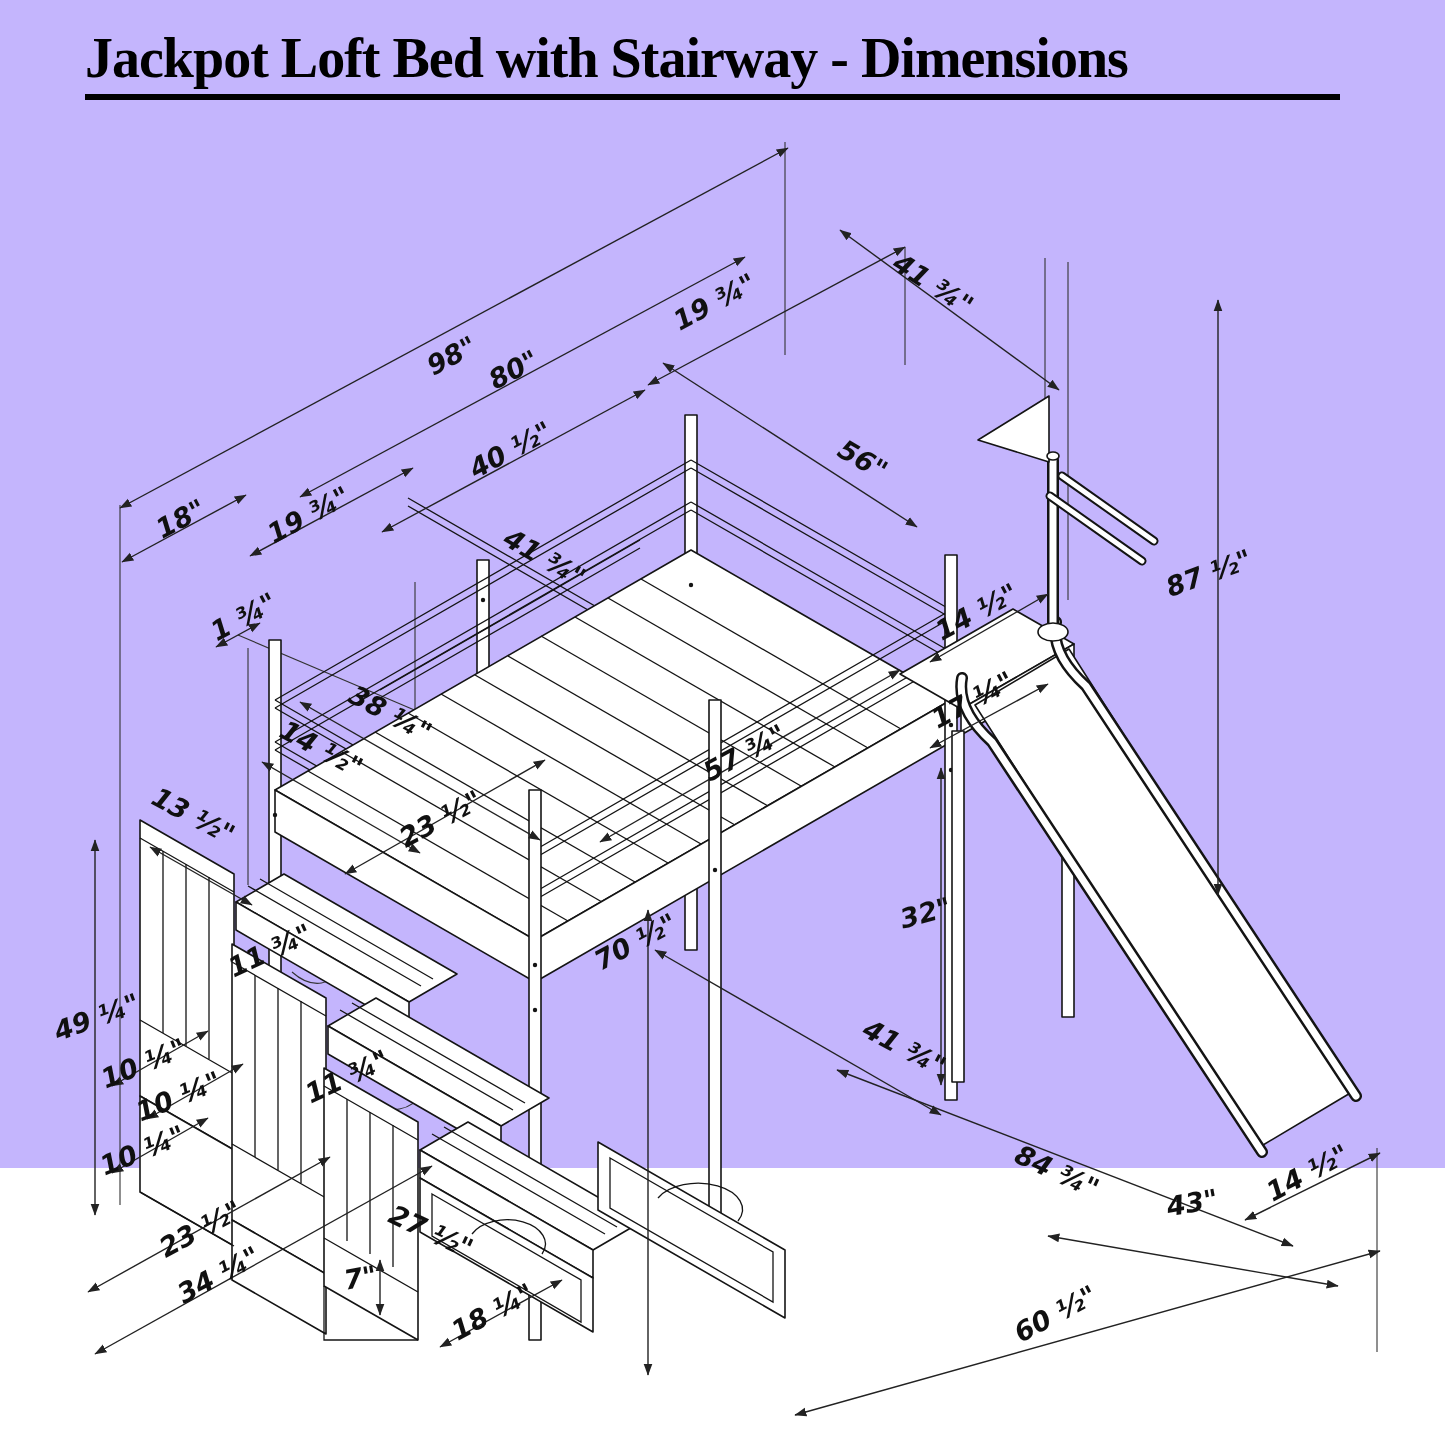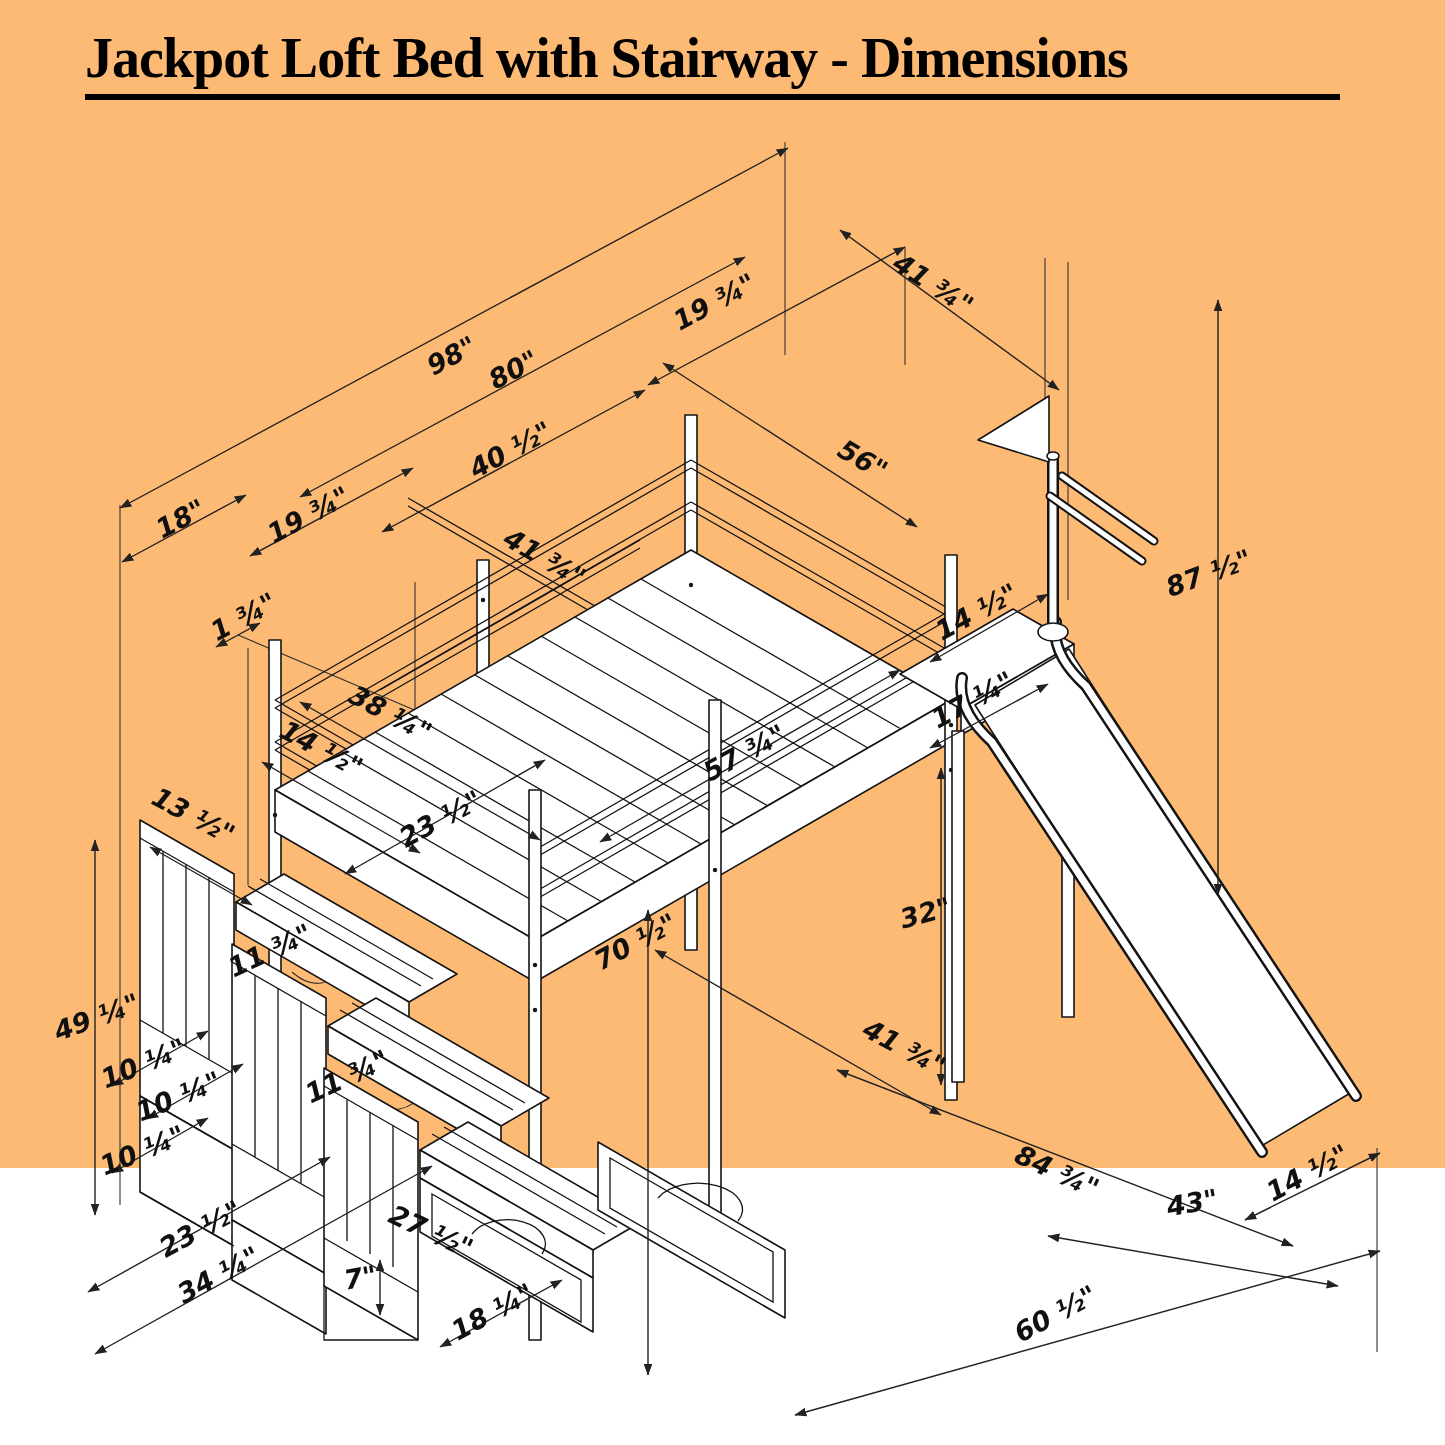--- a/index.html
+++ b/index.html
@@ -1,16 +1,16 @@
 <!DOCTYPE html>
 <html><head>
 <meta charset="utf-8">
 <style>
   html,body{margin:0;padding:0;background:#ffffff;width:1445px;height:1445px;overflow:hidden;}
-  #page{position:relative;width:1445px;height:1168px;background:#fdba74;font-family:"Liberation Sans",sans-serif;}
+  #page{position:relative;width:1445px;height:1168px;background:#c4b5fd;font-family:"Liberation Sans",sans-serif;}
   #title{
     position:absolute;left:85px;top:26px;width:1255px;
     font-family:"Liberation Serif","DejaVu Serif",serif;
     font-weight:700;font-size:56px;letter-spacing:-1px;color:#000;
     border-bottom:6px solid #000;padding-bottom:4px;white-space:nowrap;
   }
   svg{position:absolute;left:0;top:0;}
   .frame{fill:#ffffff;stroke:#141414;stroke-width:1.6;stroke-linejoin:round;}
   .thin{fill:none;stroke:#141414;stroke-width:1.3;}
   .bar-o{fill:none;stroke:#141414;stroke-width:12;stroke-linecap:round;}

